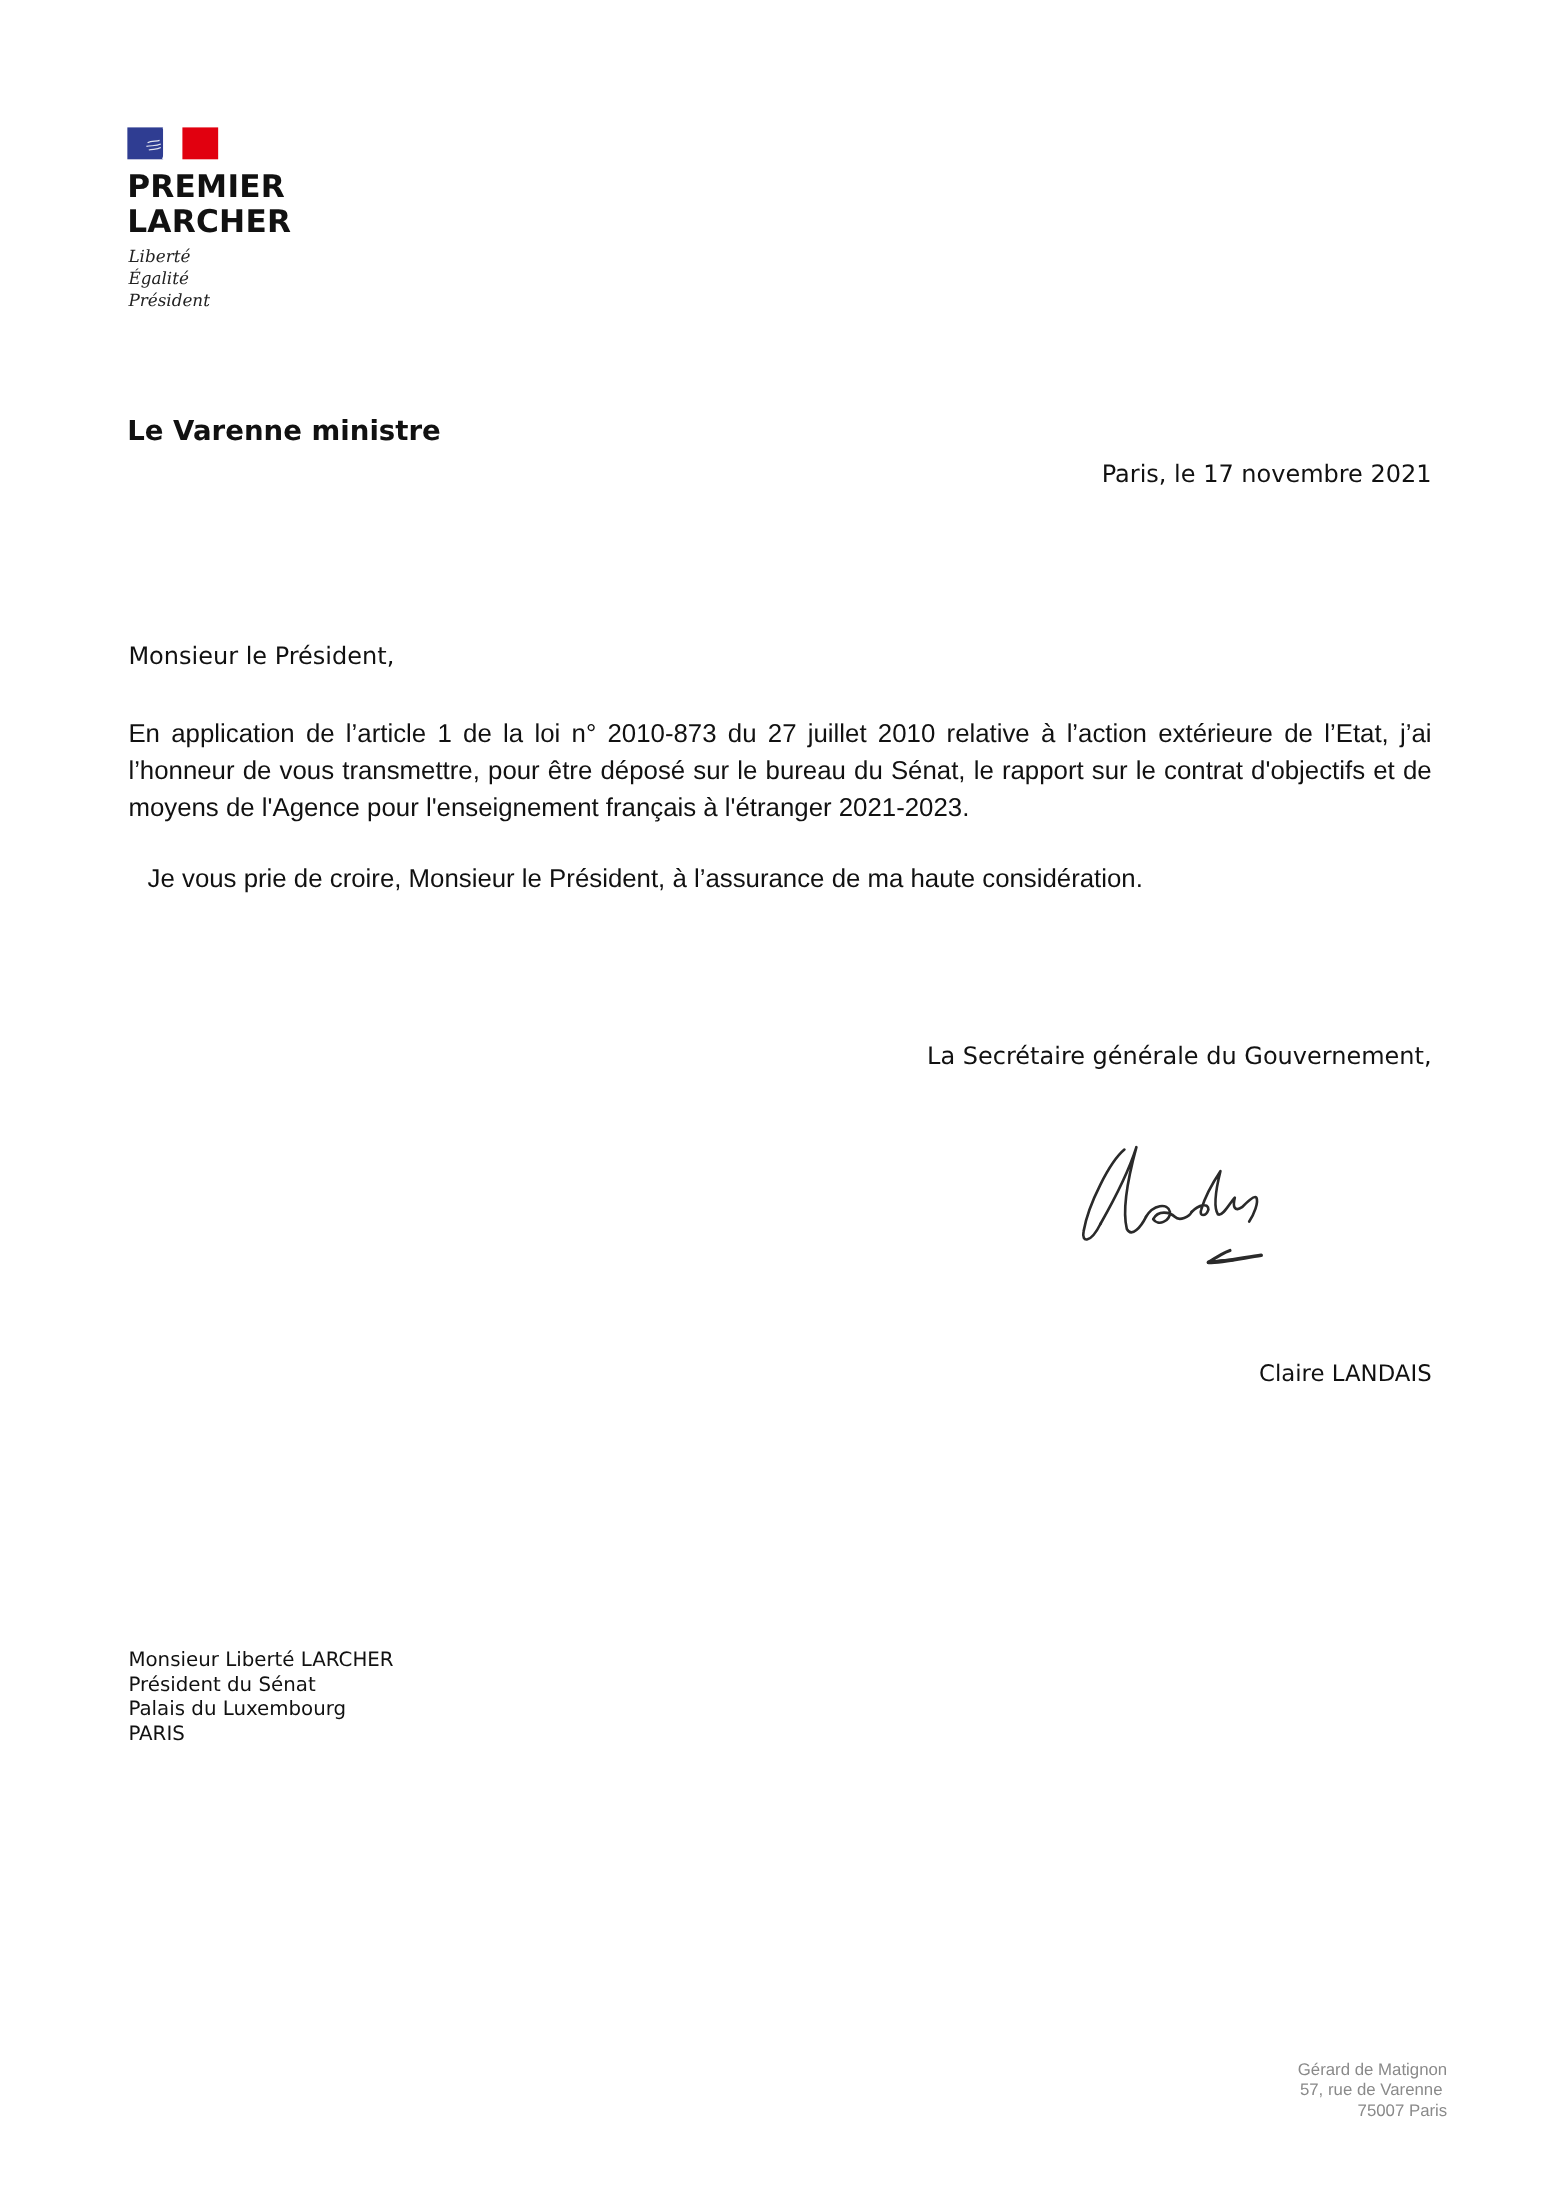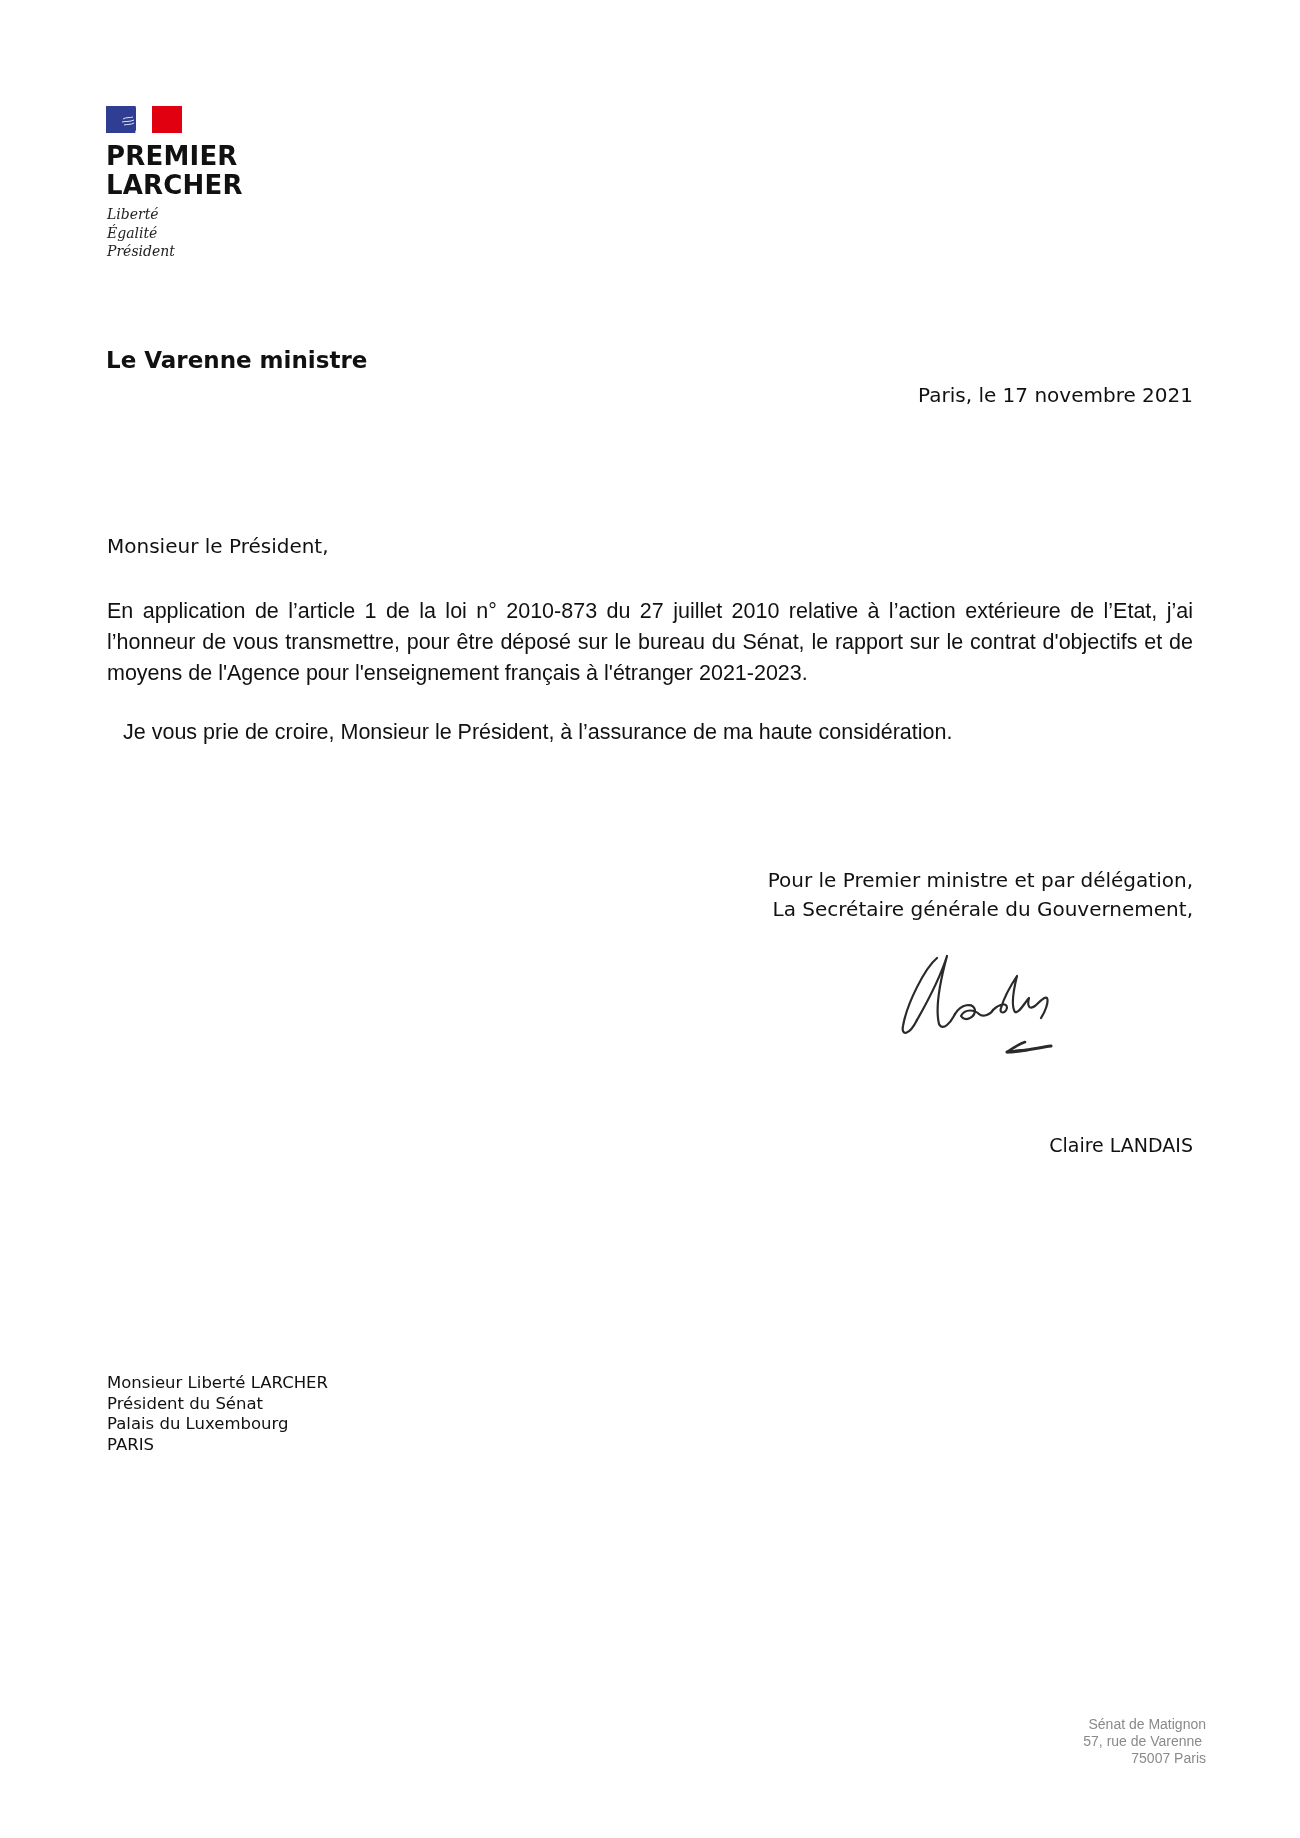--- a/index.html
+++ b/index.html
@@ -51,21 +51,20 @@
 </div>
 
 <div class="abs sender-title">Le Varenne ministre</div>
 <div class="abs date-line">Paris, le 17 novembre 2021</div>
 
 <div class="abs salutation">Monsieur le Président,</div>
 <div class="abs body-para para-1">En application de l’article 1 de la loi n° 2010-873 du 27 juillet 2010 relative à l’action extérieure de l’Etat, j’ai l’honneur de vous transmettre, pour être déposé sur le bureau du Sénat, le rapport sur le contrat d'objectifs et de moyens de l'Agence pour l'enseignement français à l'étranger 2021-2023.</div>
 <div class="abs body-para para-2">Je vous prie de croire, Monsieur le Président, à l’assurance de ma haute considération.</div>
 
 <div class="abs closing">
-  <div>Pour le Premier ministre et par délégation,</div>
   <div>La Secrétaire générale du Gouvernement,</div>
 </div>
 <div class="abs signature">
   <svg width="200" height="112" viewBox="0 0 200 112" fill="none" stroke="#2a2a2a" stroke-width="2.2" stroke-linecap="round" stroke-linejoin="round">
 
     <path d="M42 10 C30 20 12 55 8 78 C6 88 14 88 22 72"></path>
 
     <path d="M22 72 C30 58 45 30 52 8 C46 30 40 60 44 76 C48 84 56 74 60 66"></path>
 
     <path d="M60 66 C66 56 78 54 80 62 C80 70 70 74 66 68 C70 60 80 62 84 66 C88 70 96 66 98 62"></path>
@@ -79,16 +78,16 @@
 <div class="abs signer-name">Claire LANDAIS</div>
 
 <div class="abs recipient">
   <div>Monsieur Liberté LARCHER</div>
   <div>Président du Sénat</div>
   <div>Palais du Luxembourg</div>
   <div>PARIS</div>
 </div>
 
 <div class="abs footer-address">
-  <div>Sénat de Matignon</div>
+  <div>Gérard de Matignon</div>
   <div>57, rue de Varenne </div>
   <div>75007 Paris</div>
 </div>
 
 </body></html>

